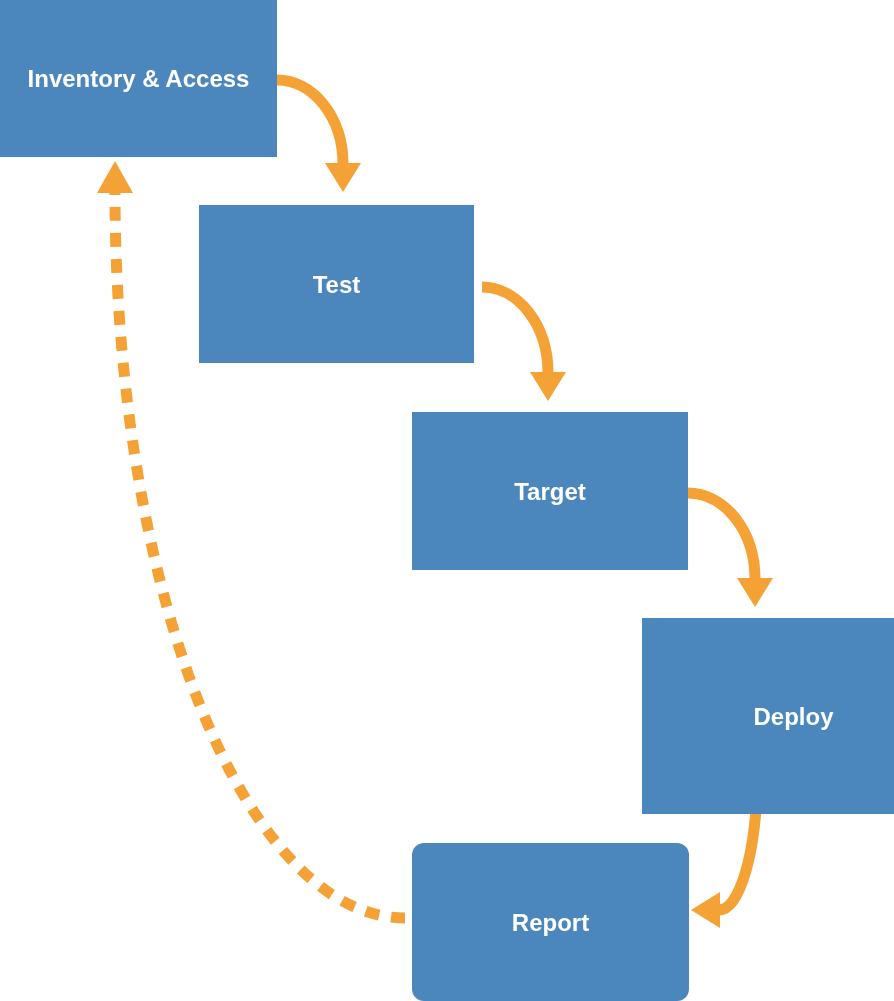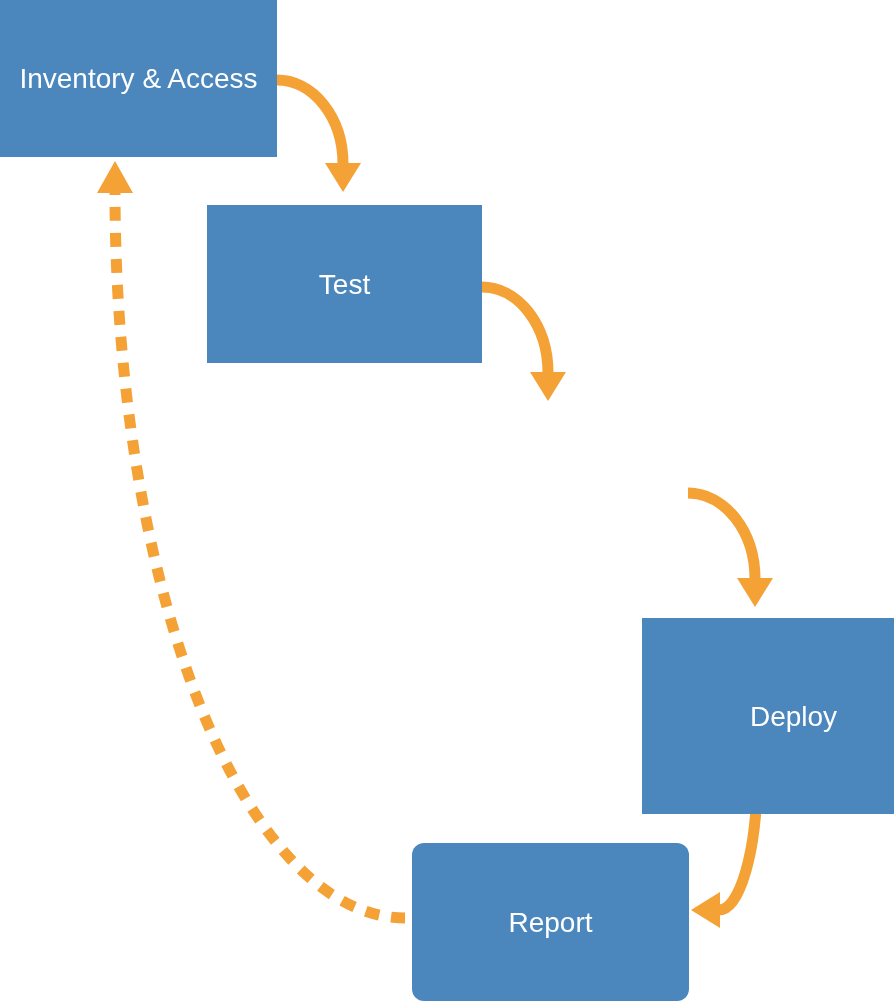--- a/index.html
+++ b/index.html
@@ -16,28 +16,28 @@
     overflow: hidden;
   }
   .node {
     position: absolute;
     background: var(--node-fill, #4B87BD);
     color: var(--node-text, #ffffff);
     display: flex;
     align-items: center;
     justify-content: center;
     text-align: center;
-    font-size: 28px;
-    font-weight: 400;
+    font-size: 24px;
+    font-weight: 700;
     line-height: 45px;
     padding: 0 10px;
     box-sizing: border-box;
   }
   #node-inventory { left: 0px;   top: 0px;   width: 277px; height: 157px; }
-  #node-test      { left: 207px; top: 205px; width: 275px; height: 158px; }
+  #node-test      { left: 199px; top: 205px; width: 275px; height: 158px; }
   #node-target    { left: 412px; top: 412px; width: 276px; height: 158px; }
   #node-deploy    { left: 642px; top: 618px; width: 275px; height: 196px; padding-left: 38px; }
   #node-report    { left: 412px; top: 843px; width: 277px; height: 158px; border-radius: 12px; }
   #arrow-layer {
     position: absolute;
     left: 0; top: 0;
     width: 894px;
     height: 1001px;
     pointer-events: none;
   }
@@ -90,20 +90,23 @@
   </svg>
 
   <div class="node" id="node-inventory">
     <span>Inventory &amp; Access</span>
   </div>
 
   <div class="node" id="node-test">
     <span>Test</span>
   </div>
 
+  <div class="node" id="node-target">
+    <span>Target</span>
+  </div>
 
   <div class="node" id="node-deploy">
     <span>Deploy</span>
   </div>
 
   <div class="node" id="node-report">
     <span>Report</span>
   </div>
 
 </div>

